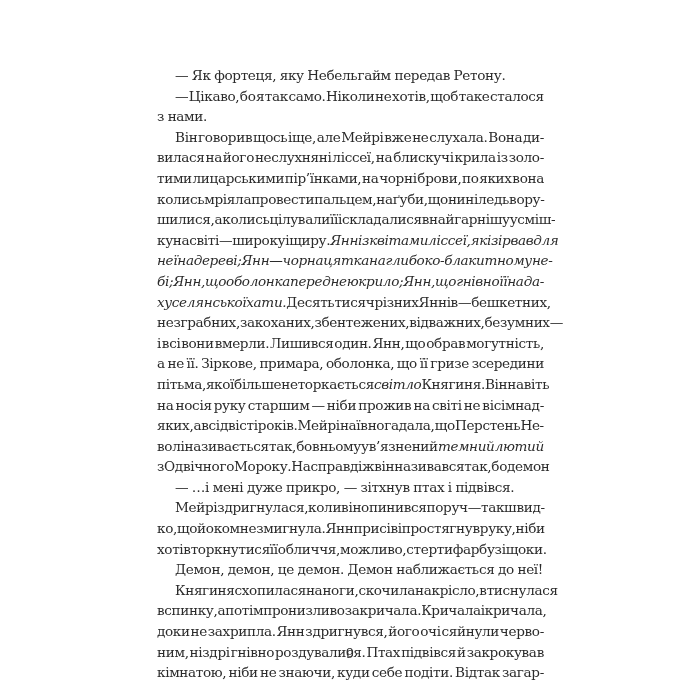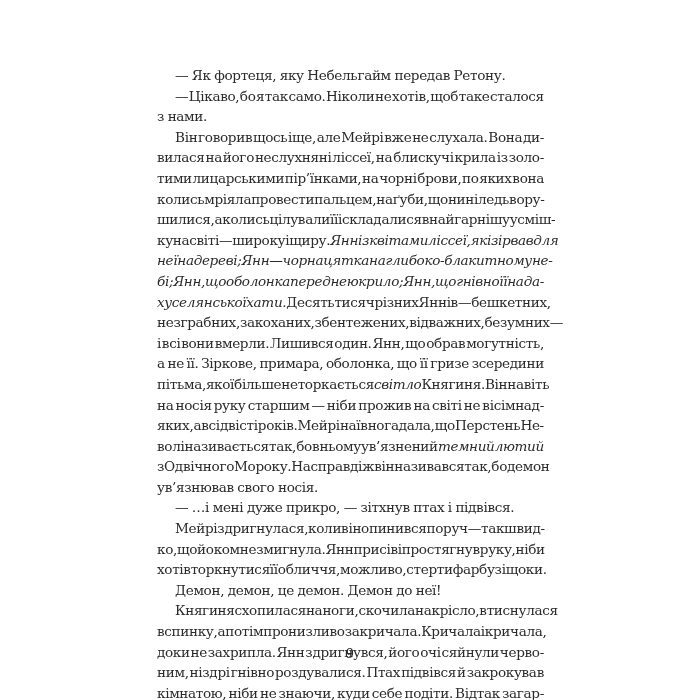--- a/index.html
+++ b/index.html
@@ -254,25 +254,20 @@
         <span class="w"><span>Одвічного</span></span>
         <span class="w"><span>Мороку.</span></span>
         <span class="w"><span>Насправді</span></span>
         <span class="w"><span>ж</span></span>
         <span class="w"><span>він</span></span>
         <span class="w"><span>називався</span></span>
         <span class="w"><span>так,</span></span>
         <span class="w"><span>бо</span></span>
         <span class="w"><span>демон</span></span>
       </div>
-      <div class="line last">
-        <span class="w"><span>ув’язнював</span> </span>
-        <span class="w"><span>свого</span> </span>
-        <span class="w"><span>носія.</span></span>
-      </div>
       <div class="line indent last">
         <span class="w"><span>—</span> </span>
         <span class="w"><span>…і</span> </span>
         <span class="w"><span>мені</span> </span>
         <span class="w"><span>дуже</span> </span>
         <span class="w"><span>прикро,</span> </span>
         <span class="w"><span>—</span> </span>
         <span class="w"><span>зітхнув</span> </span>
         <span class="w"><span>птах</span> </span>
         <span class="w"><span>і</span> </span>
@@ -313,20 +308,21 @@
         <span class="w"><span>фарбу</span></span>
         <span class="w"><span>зі</span></span>
         <span class="w"><span>щоки.</span></span>
       </div>
       <div class="line indent last">
         <span class="w"><span>Демон,</span> </span>
         <span class="w"><span>демон,</span> </span>
         <span class="w"><span>це</span> </span>
         <span class="w"><span>демон.</span> </span>
         <span class="w"><span>Демон</span> </span>
+        <span class="w"><span>наближається</span> </span>
         <span class="w"><span>до</span> </span>
         <span class="w"><span>неї!</span></span>
       </div>
       <div class="line indent">
         <span class="w"><span>Княгиня</span></span>
         <span class="w"><span>схопилася</span></span>
         <span class="w"><span>на</span></span>
         <span class="w"><span>ноги,</span></span>
         <span class="w"><span>скочила</span></span>
         <span class="w"><span>на</span></span>

